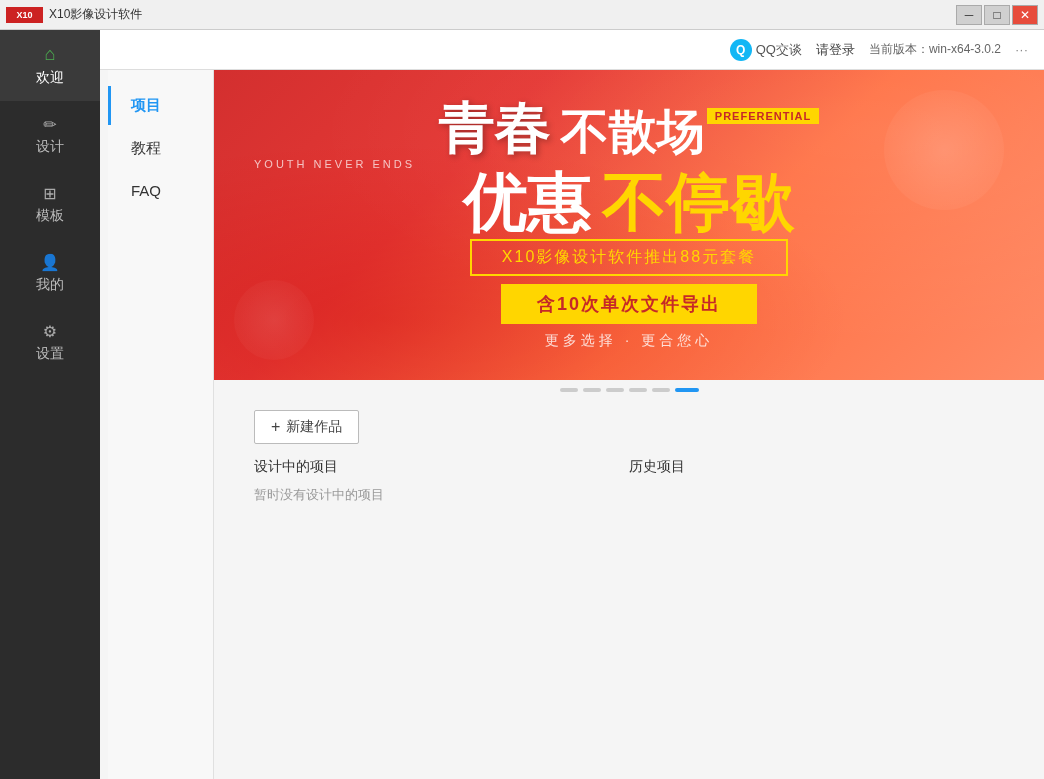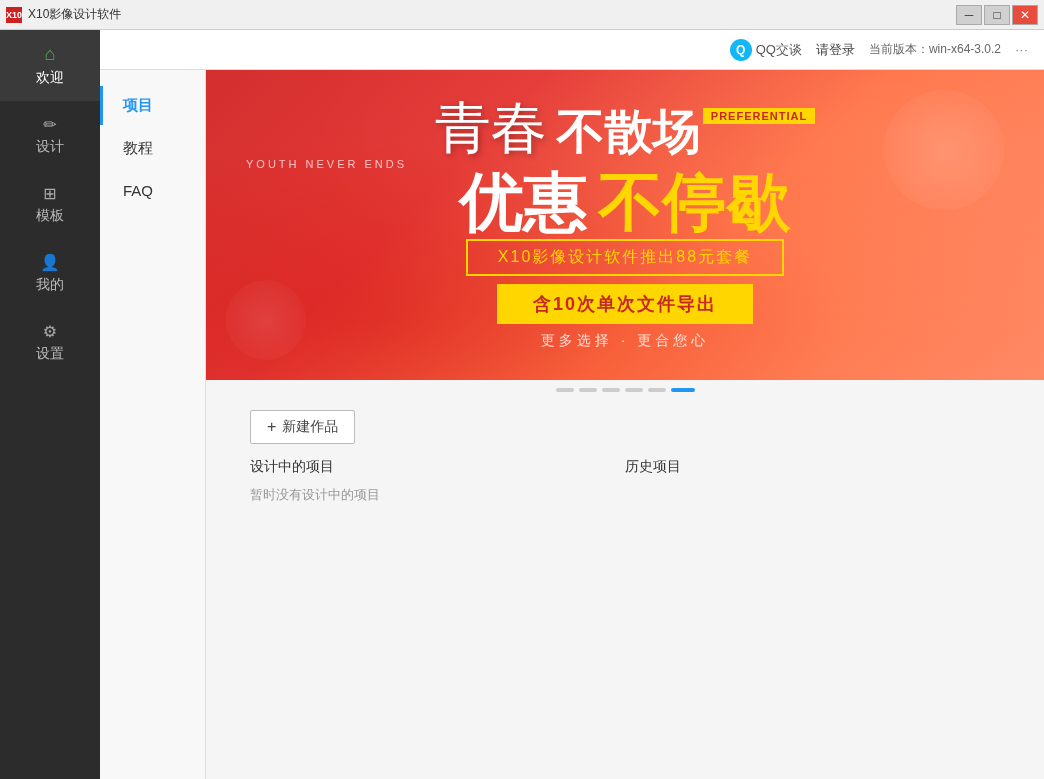--- a/index.html
+++ b/index.html
@@ -17,21 +17,21 @@
       border-bottom: 1px solid #ccc;
     }
     .titlebar-left {
       display: flex;
       align-items: center;
       gap: 6px;
       font-size: 12px;
       color: #333;
     }
     .titlebar-icon {
-      width: 16px;
+      width: 37px;
       height: 16px;
       background: #cc2222;
       display: flex;
       align-items: center;
       justify-content: center;
       font-size: 10px;
       color: white;
       font-weight: bold;
     }
     .titlebar-buttons {
@@ -153,20 +153,21 @@
       overflow: hidden;
     }
     .subnav {
       width: 106px;
       background: #f8f8f8;
       border-right: 1px solid #e0e0e0;
       padding-top: 16px;
       display: flex;
       flex-direction: column;
       gap: 4px;
+      margin-left: 8px;
     }
     .subnav-item {
       padding: 10px 20px;
       font-size: 15px;
       color: #333;
       cursor: pointer;
       border-left: 3px solid transparent;
     }
     .subnav-item.active {
       color: #2196f3;
@@ -210,21 +211,21 @@
     }
     .banner-title-row {
       display: flex;
       align-items: flex-end;
       justify-content: center;
       gap: 10px;
       margin-bottom: 4px;
     }
     .banner-zh-big {
       font-size: 56px;
-      font-weight: 400;
+      font-weight: 700;
       color: white;
       line-height: 1;
       text-shadow: 2px 2px 6px rgba(0,0,0,0.3);
     }
     .banner-zh-right {
       display: flex;
       flex-direction: row;
       align-items: flex-start;
       gap: 2px;
     }

